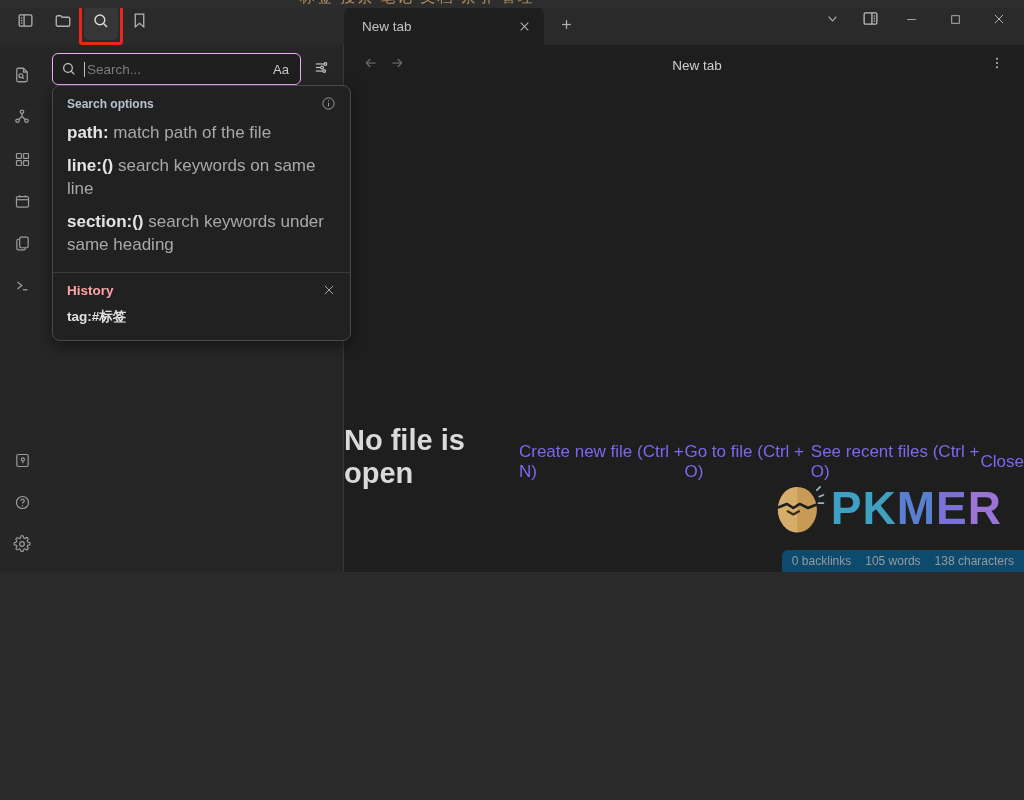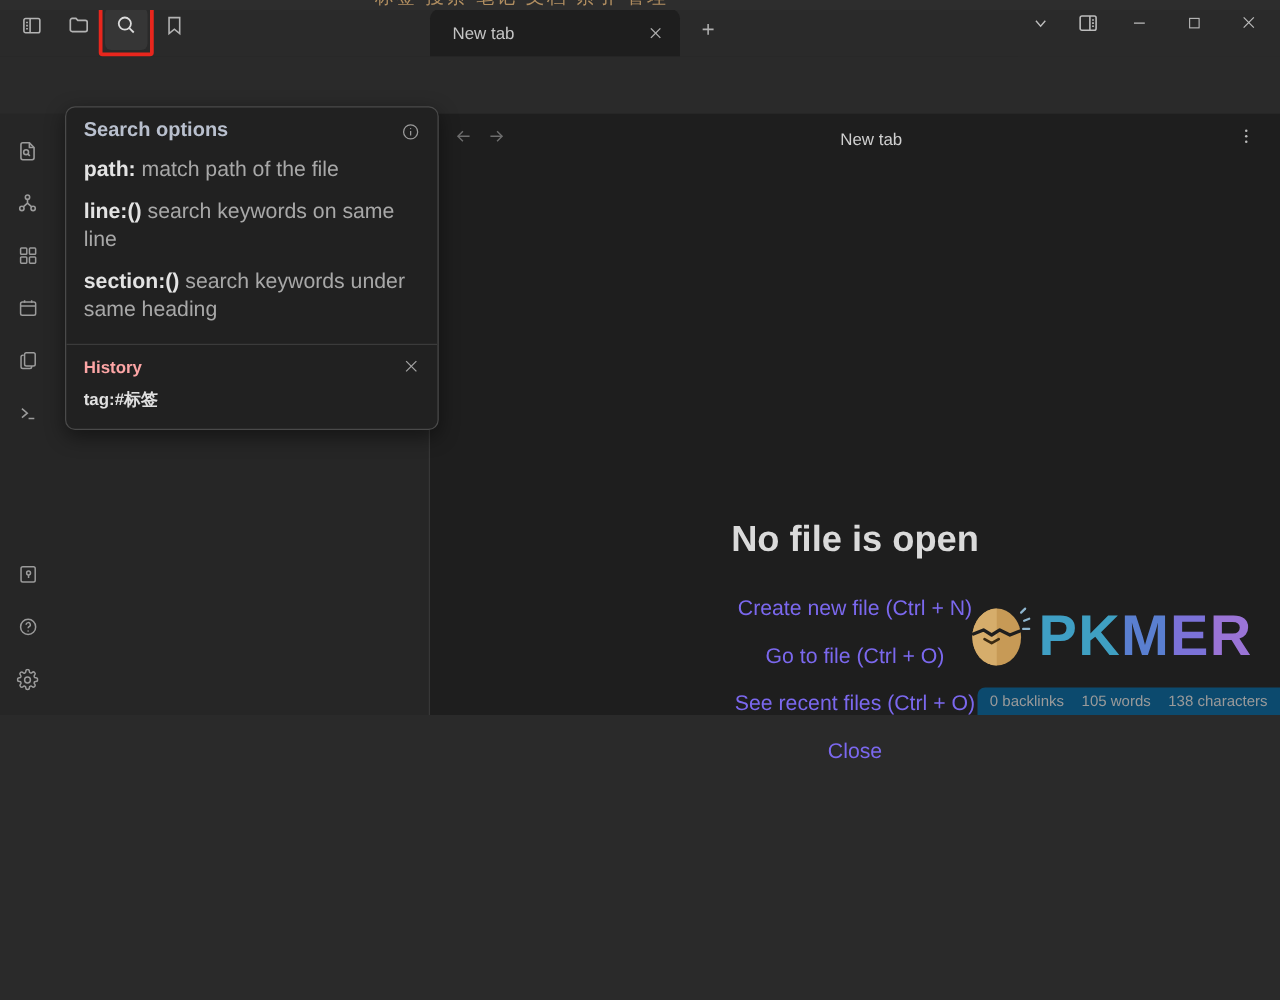--- a/index.html
+++ b/index.html
@@ -9,21 +9,20 @@
     background: #2a2a2a;
     font-family: "Liberation Sans", sans-serif;
     -webkit-font-smoothing: antialiased;
   }
   #app {
     position: relative;
     width: 1024px; height: 572px;
     background: #2a2a2a;
     display: flex;
     flex-direction: column;
-    gap: 46px;
   }
 
   
   .top-cut {
     position: absolute;
     top: 0; left: 0; right: 0; height: 8px;
     overflow: hidden;
     background: #2d2d2d;
     z-index: 40;
     pointer-events: none;
@@ -215,21 +214,21 @@
     box-shadow: 0 5px 16px rgba(0,0,0,.45);
     overflow: hidden;
   }
   .opts-sec { padding: 8px 14px 10px 14px; }
   .opts-head {
     display: flex; align-items: center; justify-content: space-between;
     padding: 2px 0 6px 0;
   }
   .opts-title {
     color: #b9c0ce;
-    font-size: 16px;
+    font-size: 12px;
     font-weight: bold;
   }
   .info-i { color: #9a9a9a; display: flex; }
   .opt-line {
     font-size: 17px;
     color: #a8a8a8;
     padding: 5px 0;
     line-height: 1.35;
   }
   .opt-line b { color: #e3e3e3; font-weight: bold; }
@@ -276,21 +275,21 @@
     font-size: 13.5px;
   }
   .more-btn {
     width: 26px; height: 26px;
     display: flex; align-items: center; justify-content: center;
     color: #bdbdbd;
   }
   .empty {
     flex: 1;
     display: flex;
-    flex-direction: column;
+    flex-direction: row;
     align-items: center;
     padding-top: 285px;
   }
   .empty-title {
     color: #dadada;
     font-size: 29px;
     font-weight: bold;
     margin-bottom: 28px;
   }
   .empty-link {

